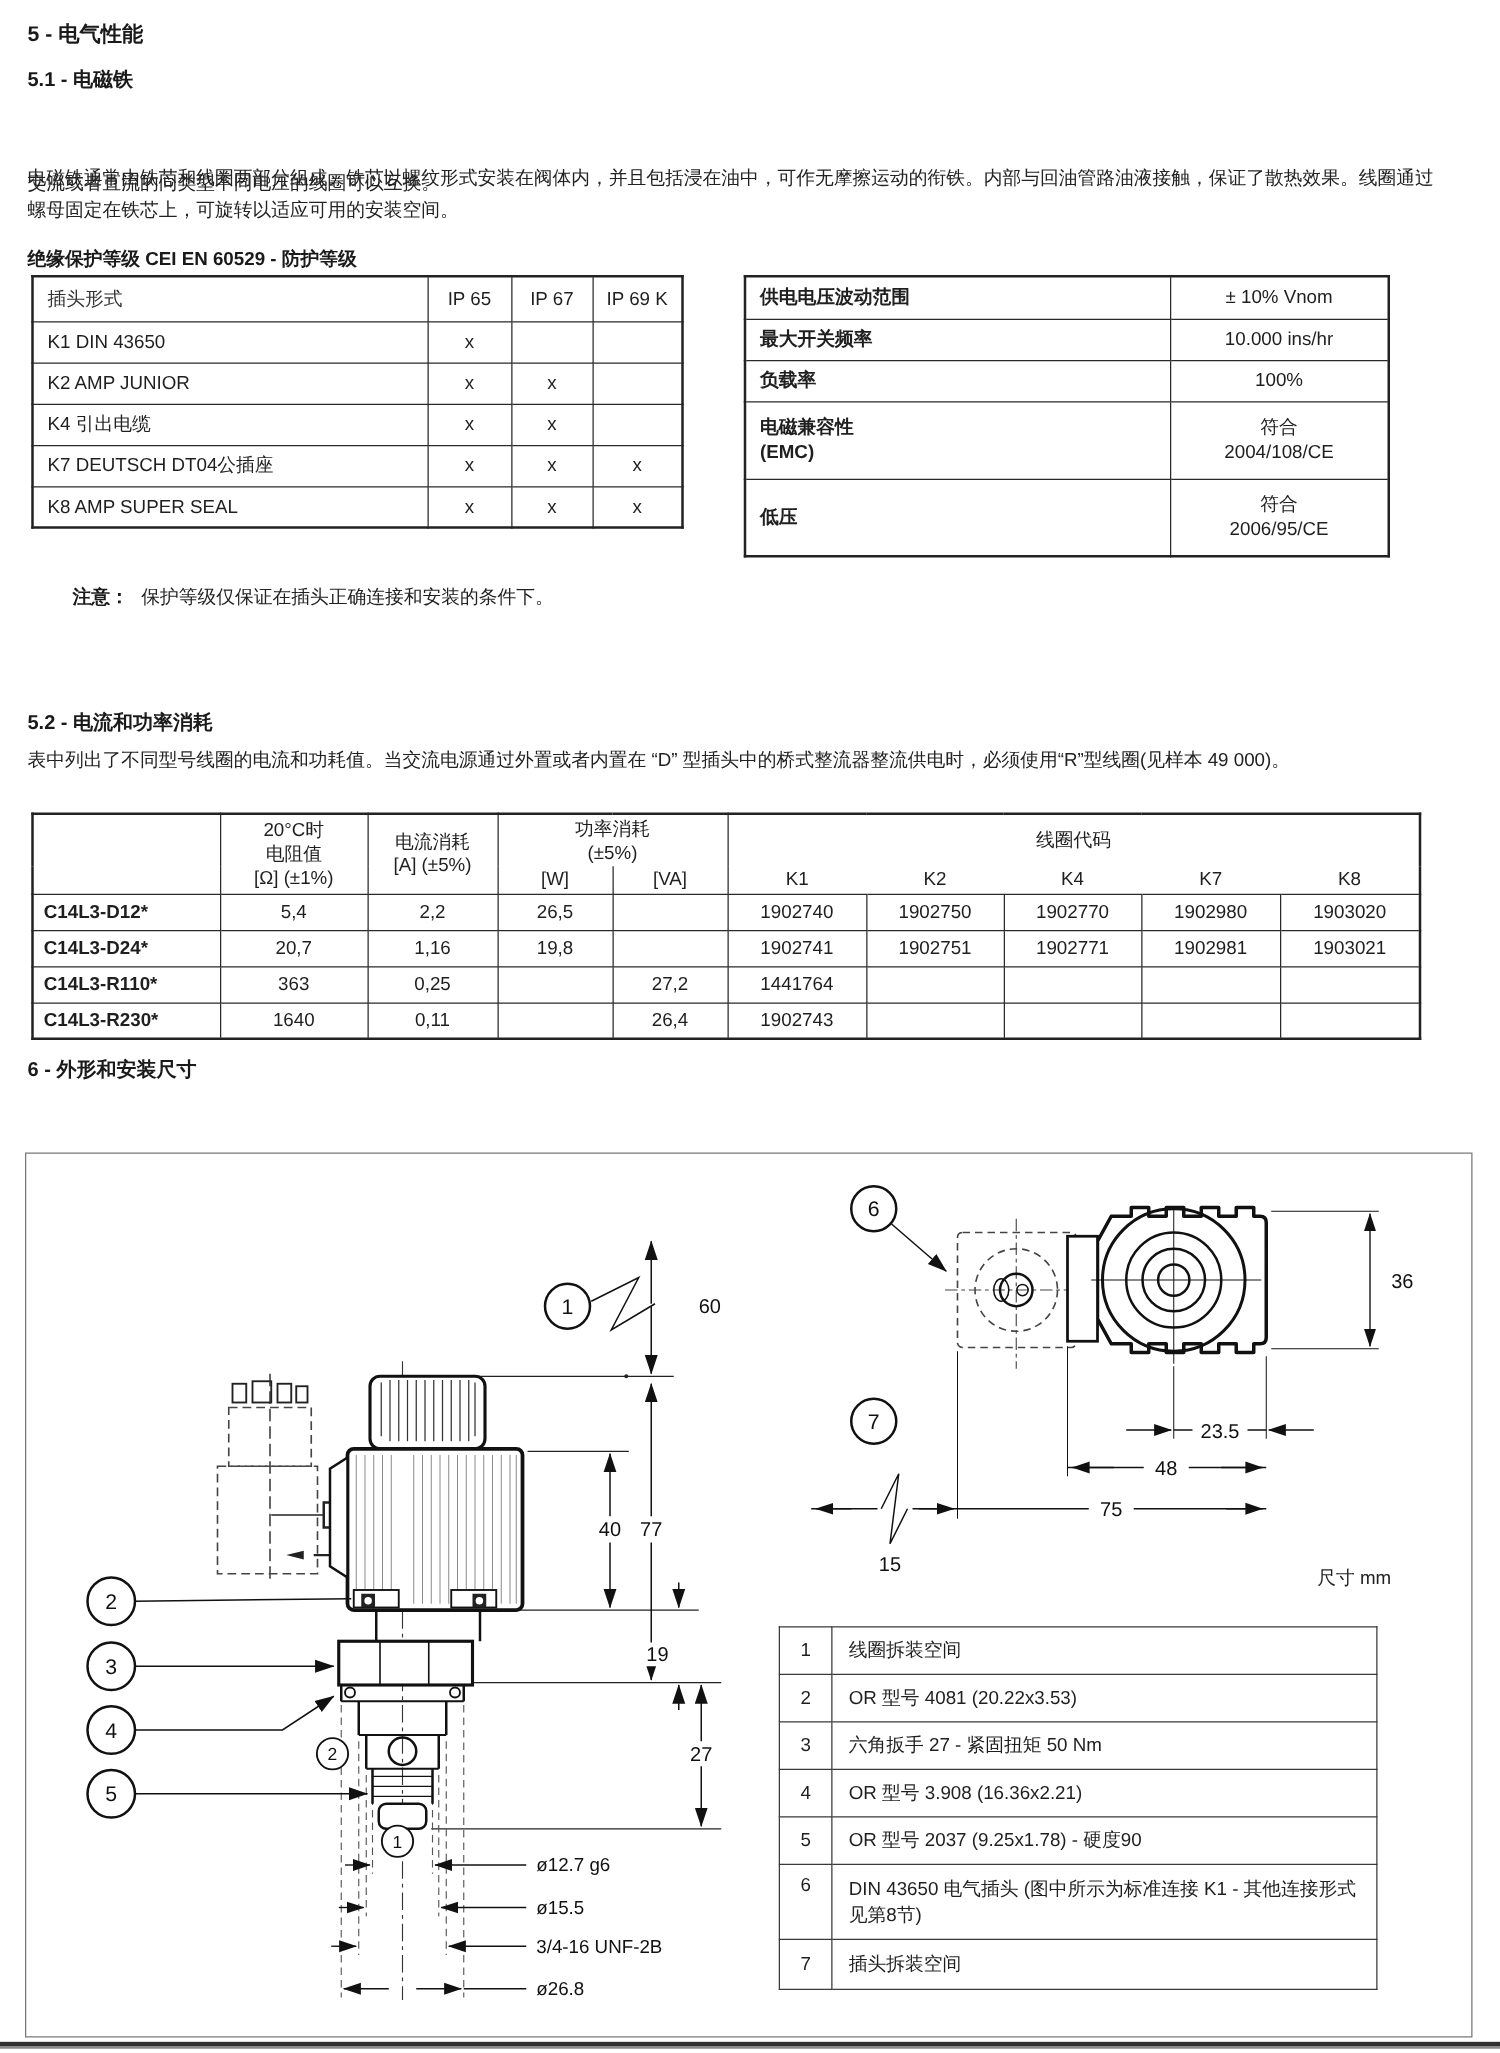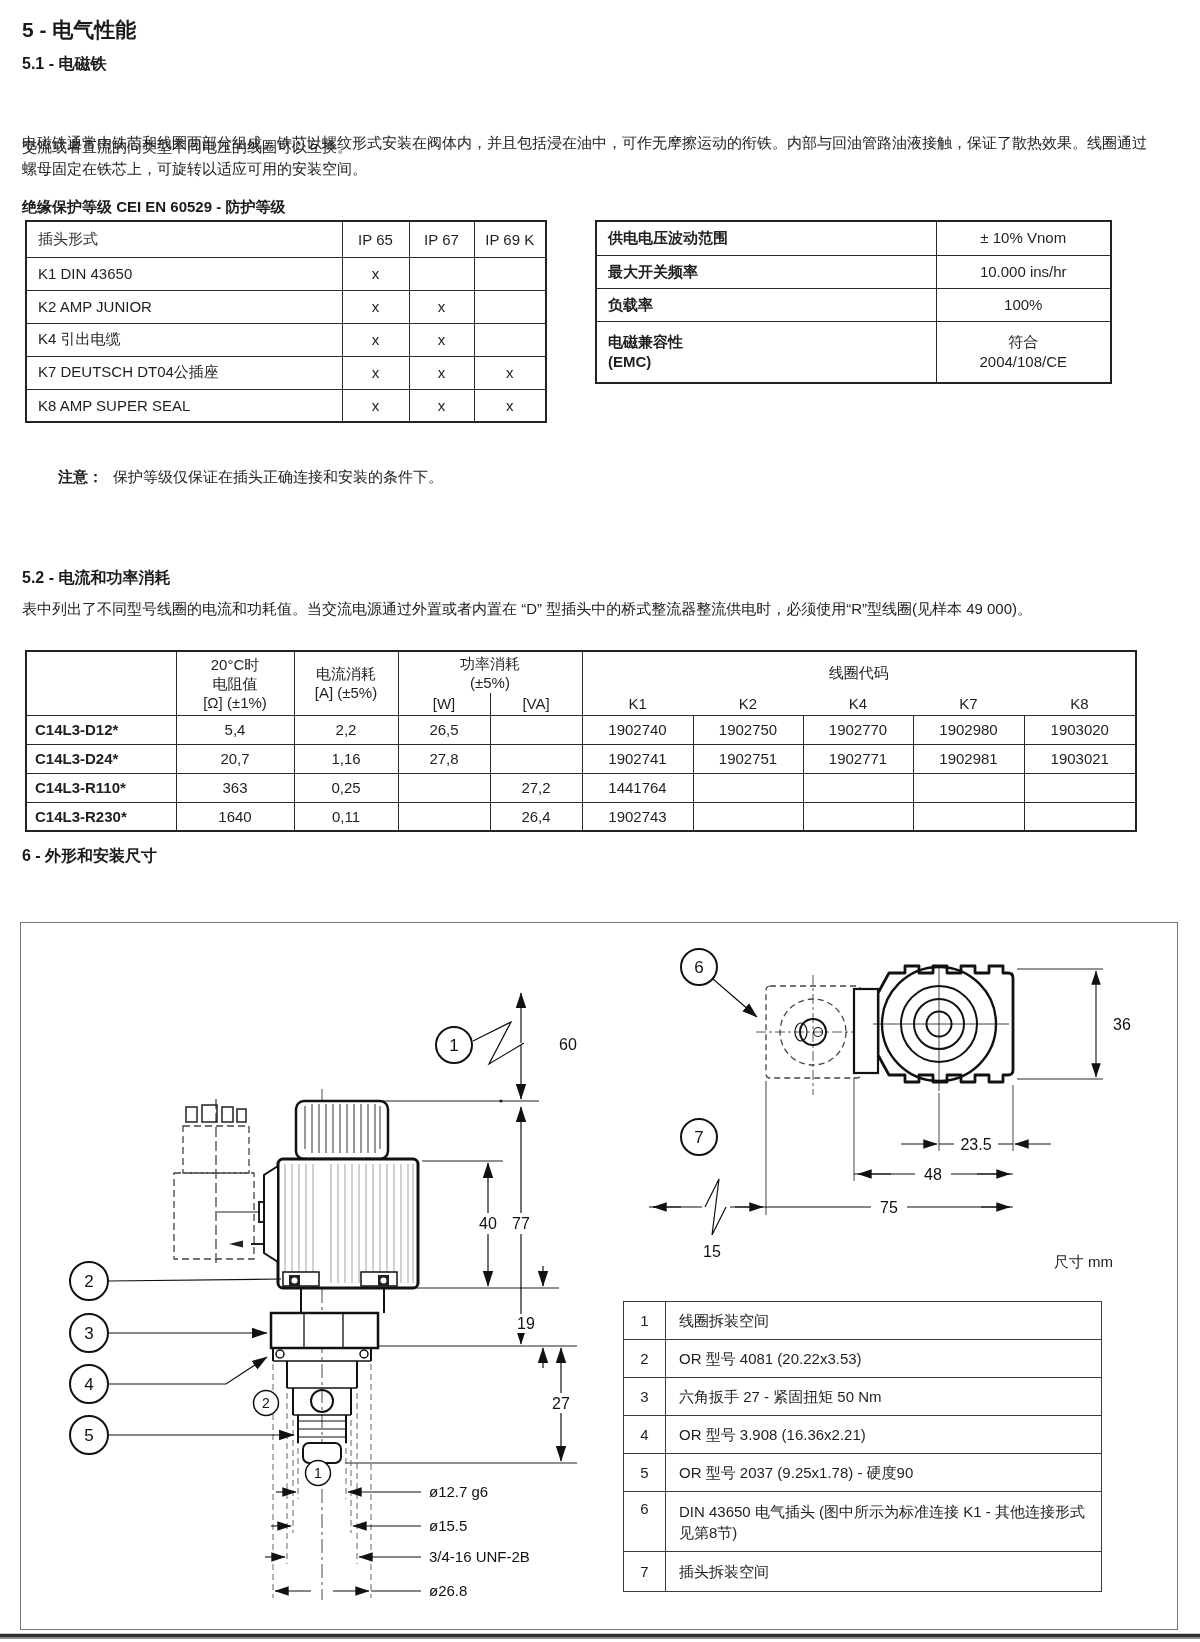--- a/index.html
+++ b/index.html
@@ -4,21 +4,21 @@
 <style>
   html,body{margin:0;padding:0;}
   body{
     width:1200px;height:1642px;position:relative;background:#fff;overflow:hidden;
     font-family:"Liberation Sans",sans-serif;color:#1a1a1a;
     -webkit-font-smoothing:antialiased;
   }
   .abs{position:absolute;}
   .b{font-weight:bold;margin-left:36px;}
   .pre{white-space:pre-line;}
-  .h1{font-size:21px;font-weight:bold;}
+  .h1{font-size:17px;font-weight:bold;}
   .h2{font-size:16px;font-weight:bold;}
   .h3{font-size:15px;font-weight:bold;}
   .para{font-size:15px;line-height:26px;width:1128px;color:#222;}
   table{border-collapse:collapse;table-layout:fixed;font-size:15px;color:#1f1f1f;}
   td,th{border:1px solid #2a2a2a;font-weight:normal;padding:0;vertical-align:middle;}
   table.frame{border:2px solid #222;padding-left:33px;}
   .lc{text-align:left;padding-left:11px;}
   .cc{text-align:center;}
   
   .ip-t tr{height:33px;}
@@ -126,20 +126,25 @@
   <tr style="height:33px;">
     <td class="lab b">负载率</td>
     <td class="val">100%</td>
   </tr>
   <tr style="height:62px;">
     <td class="lab b pre">电磁兼容性
 (EMC)</td>
     <td class="val pre">符合
 2004/108/CE</td>
   </tr>
+  <tr style="height:62px;">
+    <td class="lab b">低压</td>
+    <td class="val pre">符合
+2006/95/CE</td>
+  </tr>
 </tbody>
   </table>
 
 <div class="abs note-line" style="left:22px;top:468px;">
   <span class="b">注意：</span><span style="color:#222;">保护等级仅保证在插头正确连接和安装的条件下。</span>
 </div>
 
 <div class="abs h2" style="left:22px;top:568px;">5.2 - 电流和功率消耗</div>
 <div class="abs para" style="left:22px;top:596px;">表中列出了不同型号线圈的电流和功耗值。当交流电源通过外置或者内置在 “D” 型插头中的桥式整流器整流供电时，必须使用“R”型线圈(见样本 49 000)。</div>
 
@@ -186,21 +191,21 @@
     <td class="cc">1902740</td>
     <td class="cc">1902750</td>
     <td class="cc">1902770</td>
     <td class="cc">1902980</td>
     <td class="cc">1903020</td>
   </tr>
   <tr class="d">
     <td class="model">C14L3-D24*</td>
     <td class="cc">20,7</td>
     <td class="cc">1,16</td>
-    <td class="cc">27,8</td>
+    <td class="cc">19,8</td>
     <td class="cc"></td>
     <td class="cc">1902741</td>
     <td class="cc">1902751</td>
     <td class="cc">1902771</td>
     <td class="cc">1902981</td>
     <td class="cc">1903021</td>
   </tr>
   <tr class="d">
     <td class="model">C14L3-R110*</td>
     <td class="cc">363</td>

